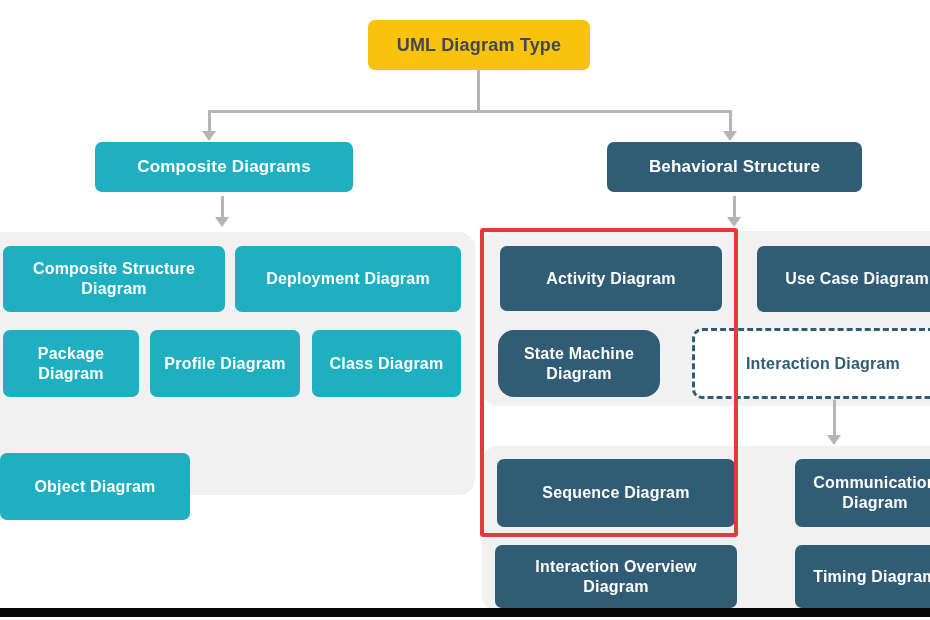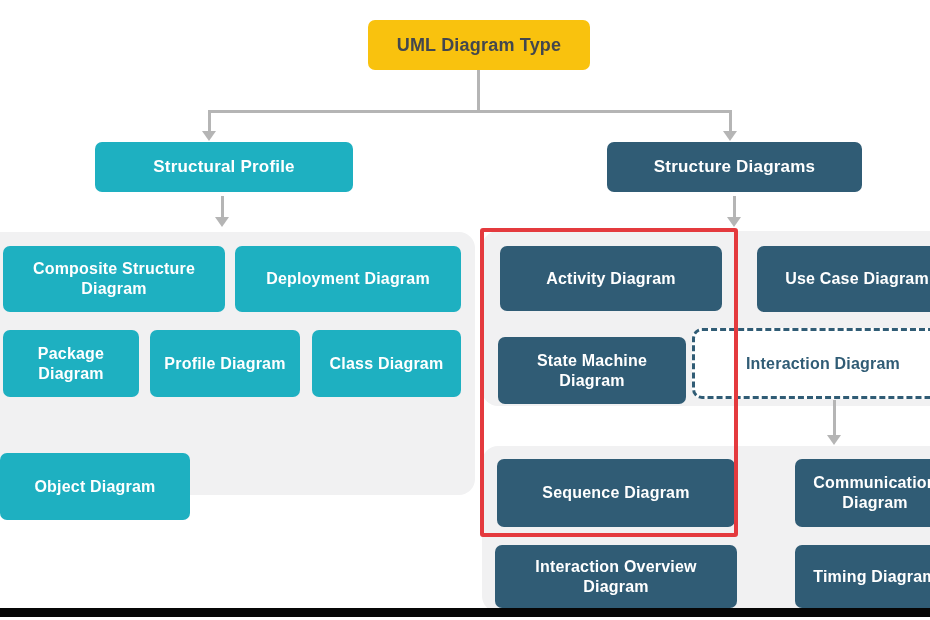--- a/index.html
+++ b/index.html
@@ -43,33 +43,33 @@
   <div class="line" style="left:729px;top:110px;width:3px;height:22px;"></div>
   <div class="arrowhead" style="left:723px;top:131px;"></div>
 
   <div class="line" style="left:221px;top:196px;width:3px;height:22px;"></div>
   <div class="arrowhead" style="left:215px;top:217px;"></div>
   <div class="line" style="left:733px;top:196px;width:3px;height:22px;"></div>
   <div class="arrowhead" style="left:727px;top:217px;"></div>
 
   <div class="node yellow" style="left:368px;top:20px;width:222px;height:50px;">UML Diagram Type</div>
 
-  <div class="node teal branch" style="left:95px;top:142px;width:258px;height:50px;">Structural Profile</div>
-  <div class="node dark branch" style="left:607px;top:142px;width:255px;height:50px;">Structure Diagrams</div>
+  <div class="node teal branch" style="left:95px;top:142px;width:258px;height:50px;">Composite Diagrams</div>
+  <div class="node dark branch" style="left:607px;top:142px;width:255px;height:50px;">Behavioral Structure</div>
 
   <div class="node teal" style="left:3px;top:246px;width:222px;height:66px;">Composite Structure Diagram</div>
   <div class="node teal" style="left:235px;top:246px;width:226px;height:66px;">Deployment Diagram</div>
   <div class="node teal" style="left:3px;top:330px;width:136px;height:67px;">Package Diagram</div>
   <div class="node teal" style="left:150px;top:330px;width:150px;height:67px;">Profile Diagram</div>
   <div class="node teal" style="left:312px;top:330px;width:149px;height:67px;">Class Diagram</div>
   <div class="node teal" style="left:0px;top:413px;width:190px;height:67px;margin-top:40px;">Object Diagram</div>
 
   <div class="node dark" style="left:500px;top:246px;width:222px;height:65px;text-align:right;">Activity Diagram</div>
   <div class="node dark" style="left:757px;top:246px;width:200px;height:66px;">Use Case Diagram</div>
-  <div class="node dark" style="left:498px;top:337px;width:188px;height:67px;">State Machine Diagram</div>
+  <div class="node dark" style="left:498px;top:330px;width:162px;height:67px;border-radius:16px;">State Machine Diagram</div>
   <div class="node dashed" style="left:692px;top:328px;width:262px;height:71px;">Interaction Diagram</div>
 
   <div class="line" style="left:833px;top:400px;width:3px;height:36px;"></div>
   <div class="arrowhead" style="left:827px;top:435px;"></div>
 
   <div class="node dark" style="left:497px;top:459px;width:238px;height:68px;">Sequence Diagram</div>
   <div class="node dark" style="left:795px;top:459px;width:160px;height:68px;">Communication Diagram</div>
   <div class="node dark" style="left:495px;top:545px;width:242px;height:63px;">Interaction Overview Diagram</div>
   <div class="node dark" style="left:795px;top:545px;width:160px;height:63px;">Timing Diagram</div>
 

